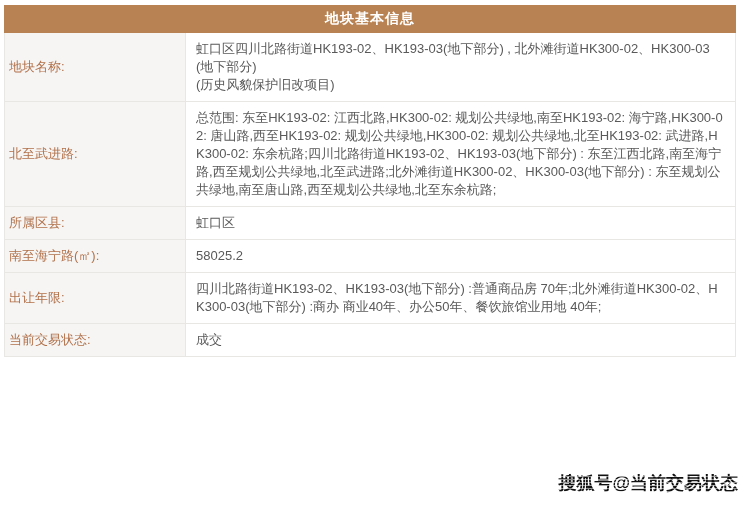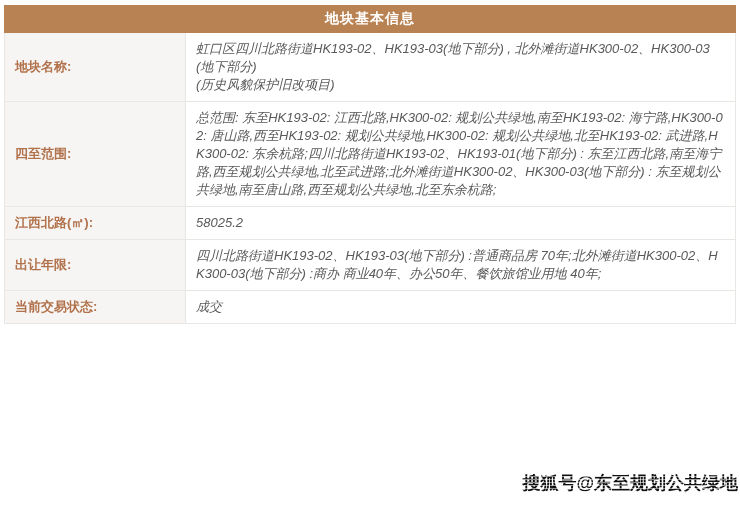--- a/index.html
+++ b/index.html
@@ -30,30 +30,29 @@
     letter-spacing:1px;
   }
   table.parcel-table td{
     border:1px solid var(--border);
     font-size:13px;line-height:18px;
     vertical-align:middle;
   }
   td.label-cell{
     background:var(--label-bg);
     color:var(--label-text);
-    font-weight:700;
-    padding:7px 10px;
+    font-weight:400;
+    padding:7px 4px;
   }
   td.value-cell{
     background:#ffffff;
     color:var(--value-text);
     padding:7px 12px 7px 10px;
     white-space:pre-line;
     word-break:break-all;
-    font-style:italic;
   }
   .watermark{
     position:absolute;
     right:2px;top:471px;
     font-size:18px;font-weight:700;
     letter-spacing:0px;
     color:#161616;
     background:repeating-linear-gradient(180deg,#111111 0px,#111111 2px,#8d8d8d 2px,#8d8d8d 3px);
     -webkit-background-clip:text;
     background-clip:text;
@@ -76,33 +75,37 @@
       </tr>
     </thead>
     <tbody>
 
     <tr>
           <td class="label-cell">地块名称:</td>
           <td class="value-cell">虹口区四川北路街道HK193-02、HK193-03(地下部分) , 北外滩街道HK300-02、HK300-03(地下部分)
 (历史风貌保护旧改项目)</td>
         </tr>
         <tr>
-          <td class="label-cell">四至范围:</td>
-          <td class="value-cell">总范围: 东至HK193-02: 江西北路,HK300-02: 规划公共绿地,南至HK193-02: 海宁路,HK300-02: 唐山路,西至HK193-02: 规划公共绿地,HK300-02: 规划公共绿地,北至HK193-02: 武进路,HK300-02: 东余杭路;四川北路街道HK193-02、HK193-01(地下部分) : 东至江西北路,南至海宁路,西至规划公共绿地,北至武进路;北外滩街道HK300-02、HK300-03(地下部分) : 东至规划公共绿地,南至唐山路,西至规划公共绿地,北至东余杭路;</td>
+          <td class="label-cell">北至武进路:</td>
+          <td class="value-cell">总范围: 东至HK193-02: 江西北路,HK300-02: 规划公共绿地,南至HK193-02: 海宁路,HK300-02: 唐山路,西至HK193-02: 规划公共绿地,HK300-02: 规划公共绿地,北至HK193-02: 武进路,HK300-02: 东余杭路;四川北路街道HK193-02、HK193-03(地下部分) : 东至江西北路,南至海宁路,西至规划公共绿地,北至武进路;北外滩街道HK300-02、HK300-03(地下部分) : 东至规划公共绿地,南至唐山路,西至规划公共绿地,北至东余杭路;</td>
         </tr>
         <tr>
-          <td class="label-cell">江西北路(㎡):</td>
+          <td class="label-cell">所属区县:</td>
+          <td class="value-cell">虹口区</td>
+        </tr>
+        <tr>
+          <td class="label-cell">南至海宁路(㎡):</td>
           <td class="value-cell">58025.2</td>
         </tr>
         <tr>
           <td class="label-cell">出让年限:</td>
           <td class="value-cell">四川北路街道HK193-02、HK193-03(地下部分) :普通商品房 70年;北外滩街道HK300-02、HK300-03(地下部分) :商办 商业40年、办公50年、餐饮旅馆业用地 40年;</td>
         </tr>
         <tr>
           <td class="label-cell">当前交易状态:</td>
           <td class="value-cell">成交</td>
         </tr>
       </tbody>
   </table>
 
-  <div class="watermark">搜狐号@东至规划公共绿地</div>
+  <div class="watermark">搜狐号@当前交易状态</div>
 
 </div>
 
 </body></html>

